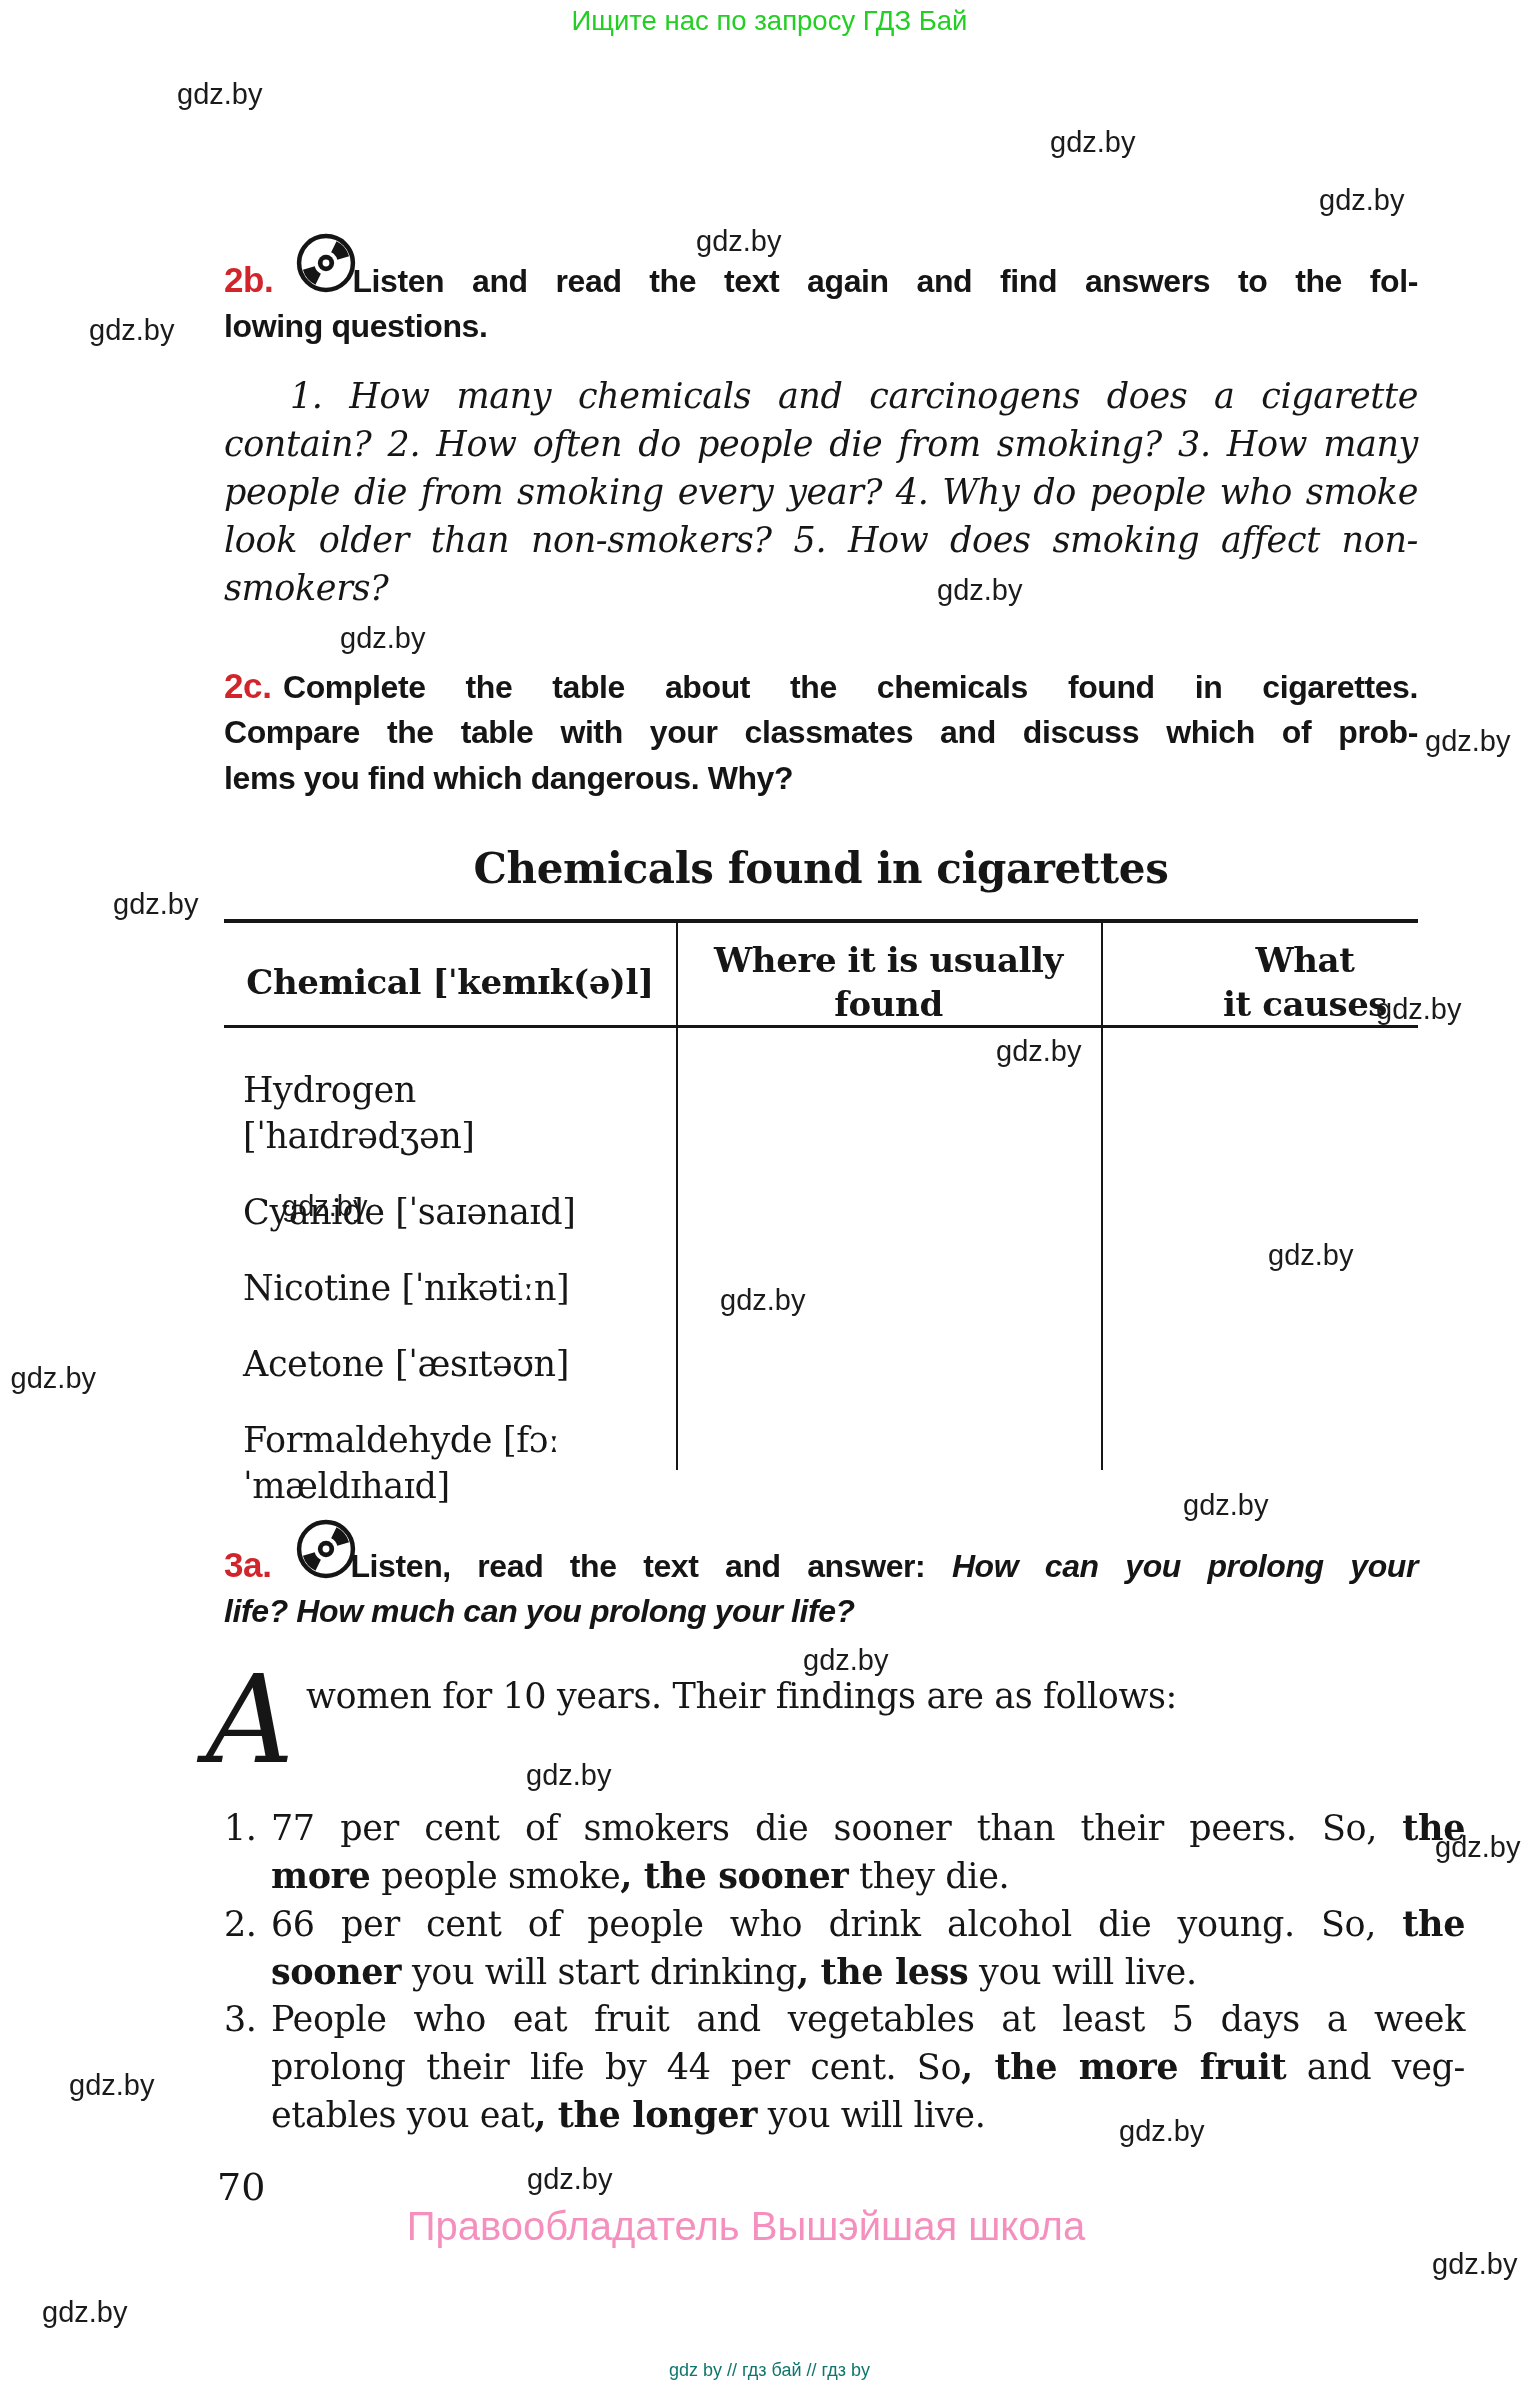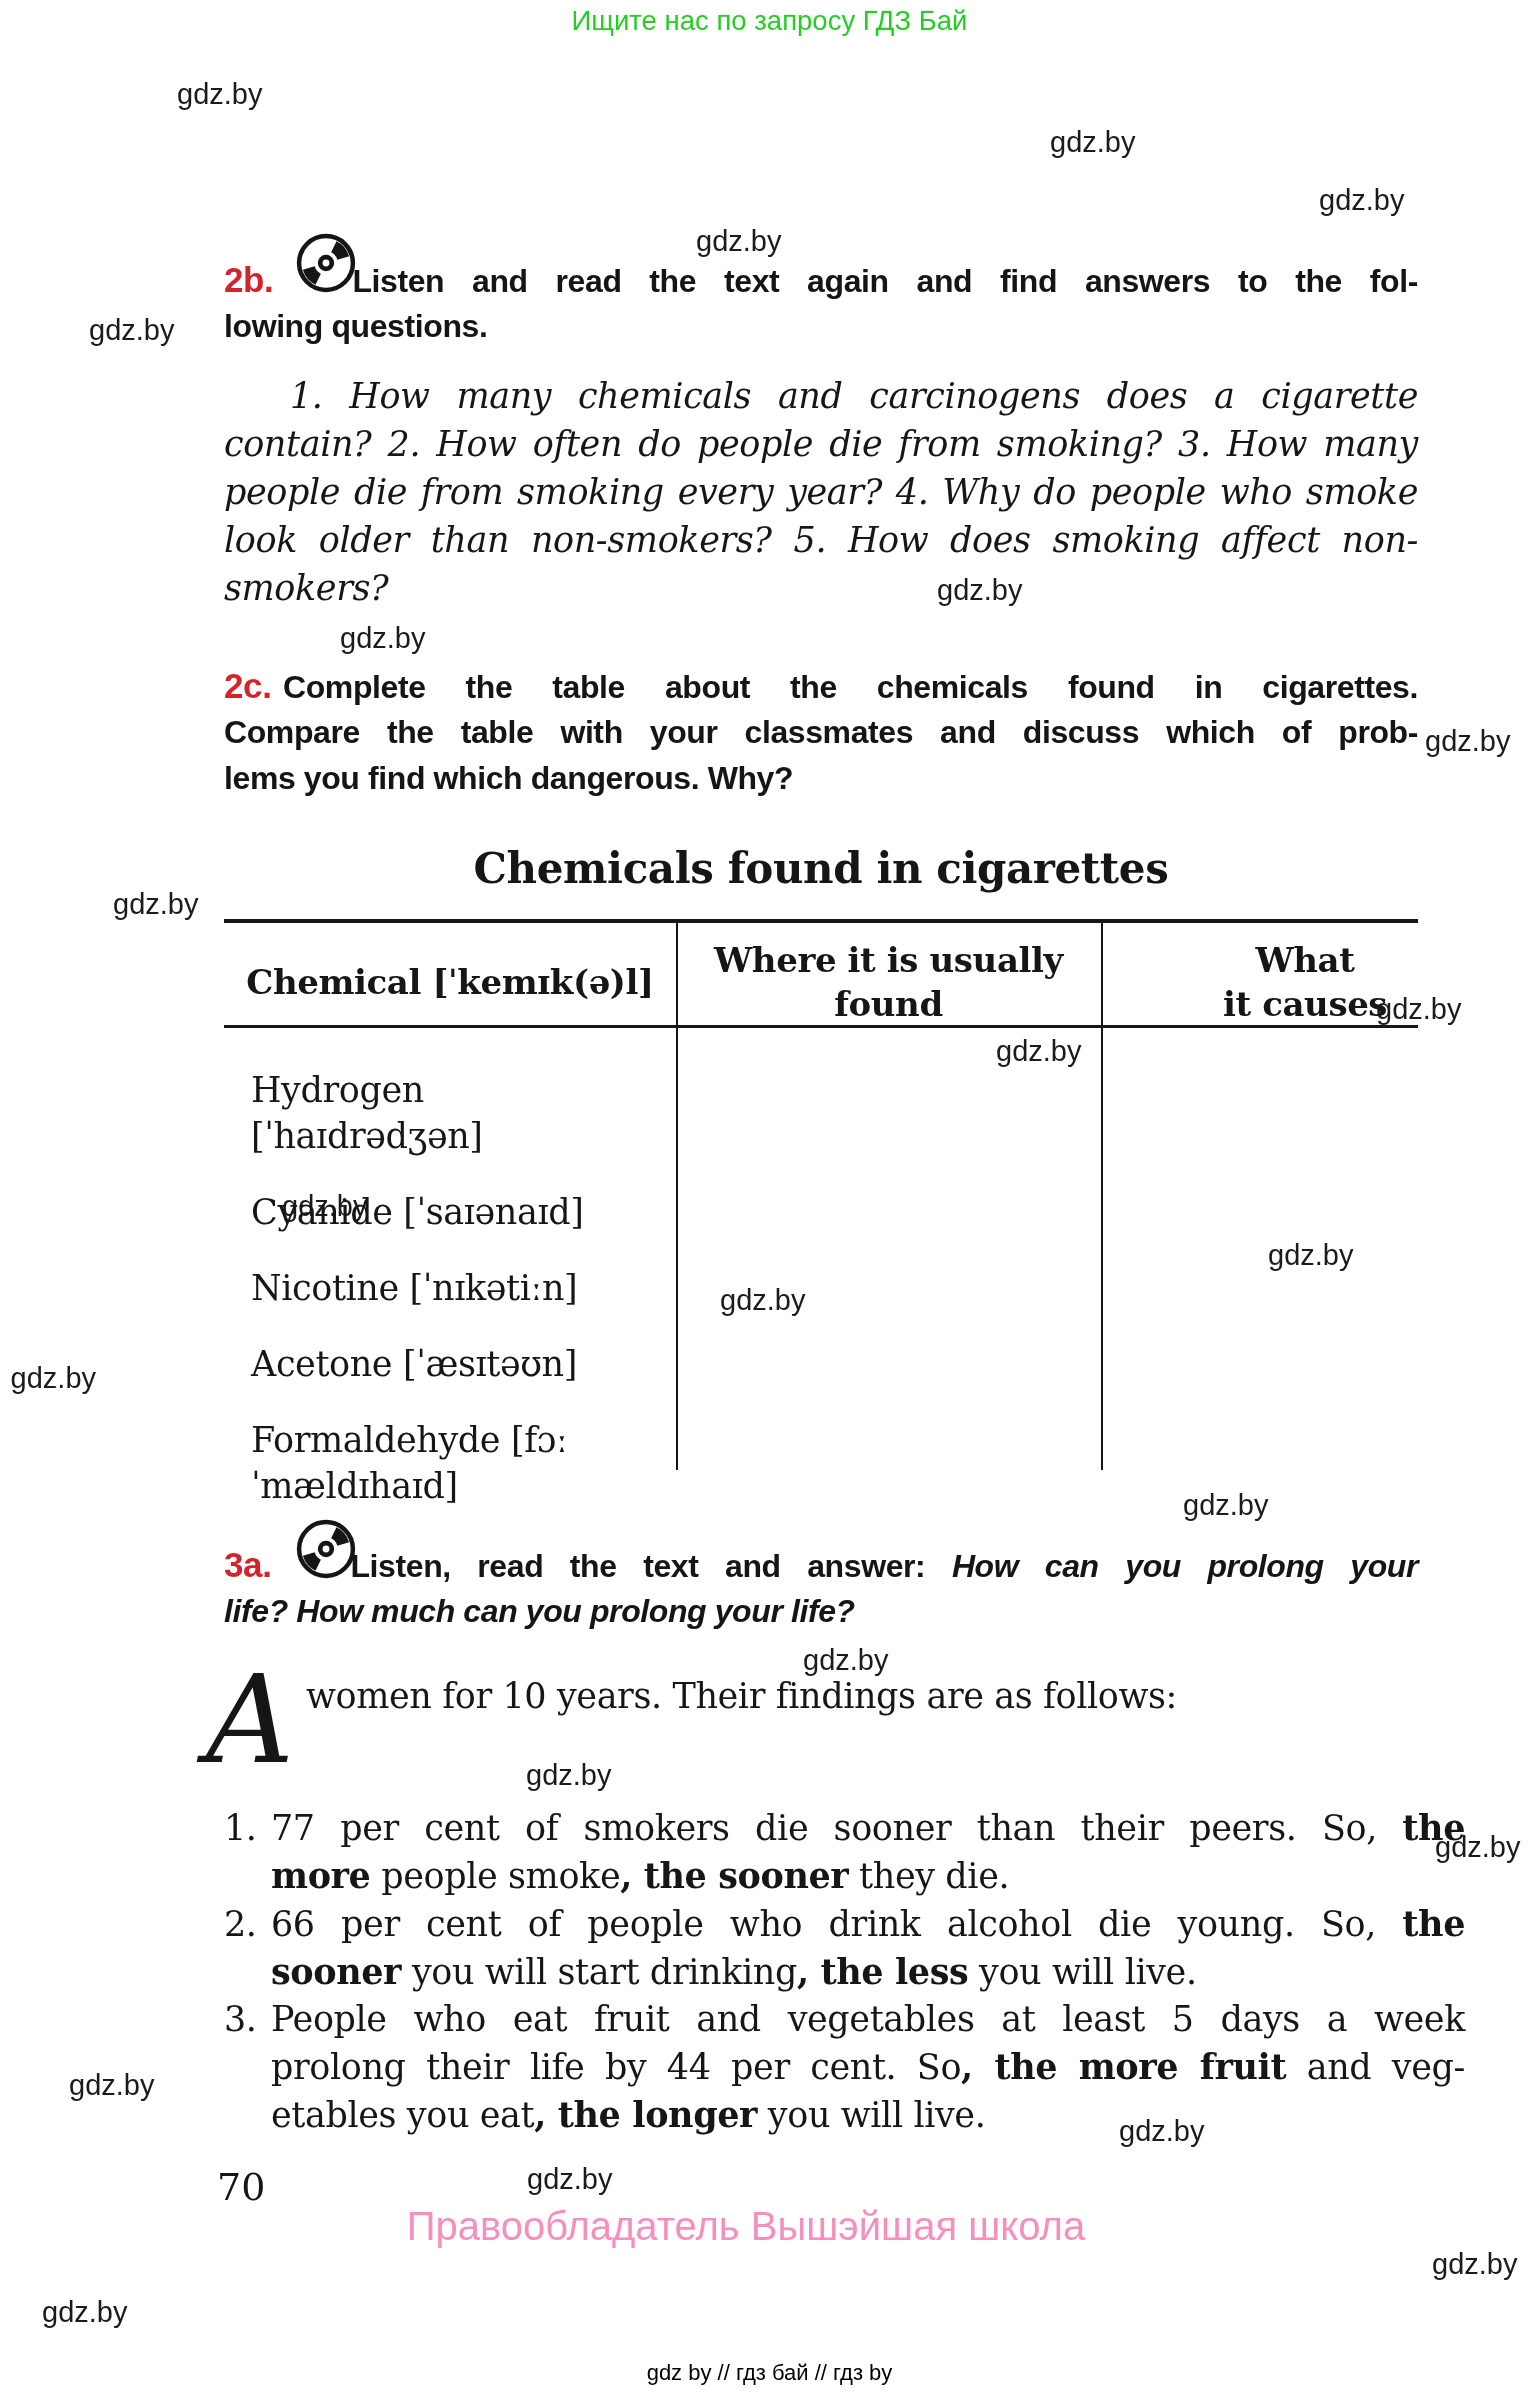--- a/index.html
+++ b/index.html
@@ -1,21 +1,21 @@
 <!DOCTYPE html>
 <html style="font-size:14px"><head>
 <meta charset="utf-8">
 <style>
   html,body{margin:0;padding:0;background:#ffffff;}
   #page{position:relative;width:1539px;height:2401px;background:#ffffff;overflow:hidden;
         font-family:"Liberation Sans",sans-serif;color:#161616;}
   .topbanner{position:absolute;left:0;top:5.3px;width:1539px;text-align:center;
              font-size:27.5px;color:#22cf22;}
   .links{position:absolute;left:0;top:2360px;width:1539px;text-align:center;
-         font-size:22px;color:#000000;}
+         font-size:18px;color:#0f766e;}
   .pinkline{position:absolute;left:0;top:2204px;width:1492px;text-align:center;
             font-size:40px;color:#f58fbd;}
   .wm{position:absolute;font-size:29px;color:#1b1b1b;white-space:nowrap;}
   
   .ex{position:absolute;left:224px;width:1194px;font-weight:bold;font-size:32px;
       letter-spacing:-0.4px;color:#151515;}
   .ex .line{height:46px;line-height:46px;white-space:nowrap;}
   .ex .line.full{text-align:justify;text-align-last:justify;}
   .exlabel{color:#d2242b;font-weight:bold;font-size:35px;}
   .ispace{display:inline-block;width:79px;height:0.9px;}
@@ -36,21 +36,21 @@
   
   .ttitle{position:absolute;left:224px;top:844px;width:1194px;text-align:center;
           font-family:"DejaVu Serif",serif;font-weight:bold;font-size:42px;letter-spacing:-0.4px;}
   .trule{position:absolute;background:#161616;}
   .th{position:absolute;text-align:center;font-family:"DejaVu Serif",serif;
       font-weight:bold;font-size:34px;letter-spacing:-0.4px;}
   .th div{line-height:44px;}
   .th1{left:224px;top:959px;width:452px;line-height:46px;}
   .th2{left:676px;top:938px;width:425px;}
   .th3{left:1101px;top:938px;width:316px;padding-left:46px;}
-  .chems{position:absolute;left:251px;top:1067px;width:408px;
+  .chems{position:absolute;left:243px;top:1067px;width:408px;
          font-family:"DejaVu Serif",serif;font-size:35px;letter-spacing:-0.4px;}
   .chems p{margin:0 0 30px 0;line-height:46px;}
   .cd{position:absolute;width:62px;height:62px;}
   .pagenum{position:absolute;left:217px;top:2165px;font-family:"DejaVu Serif",serif;font-size:38px;}
 </style>
 </head>
 <body>
 
 <div id="page">
 

